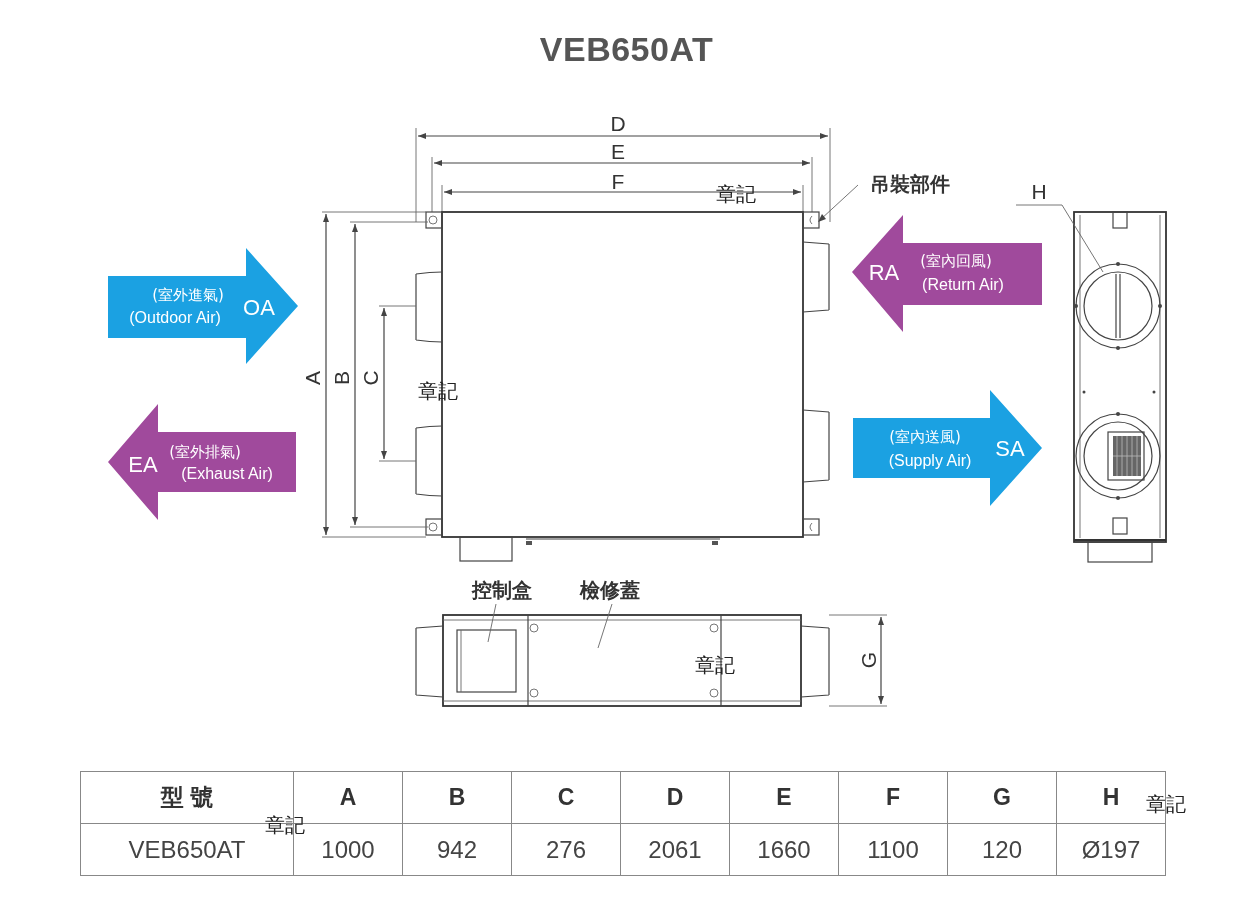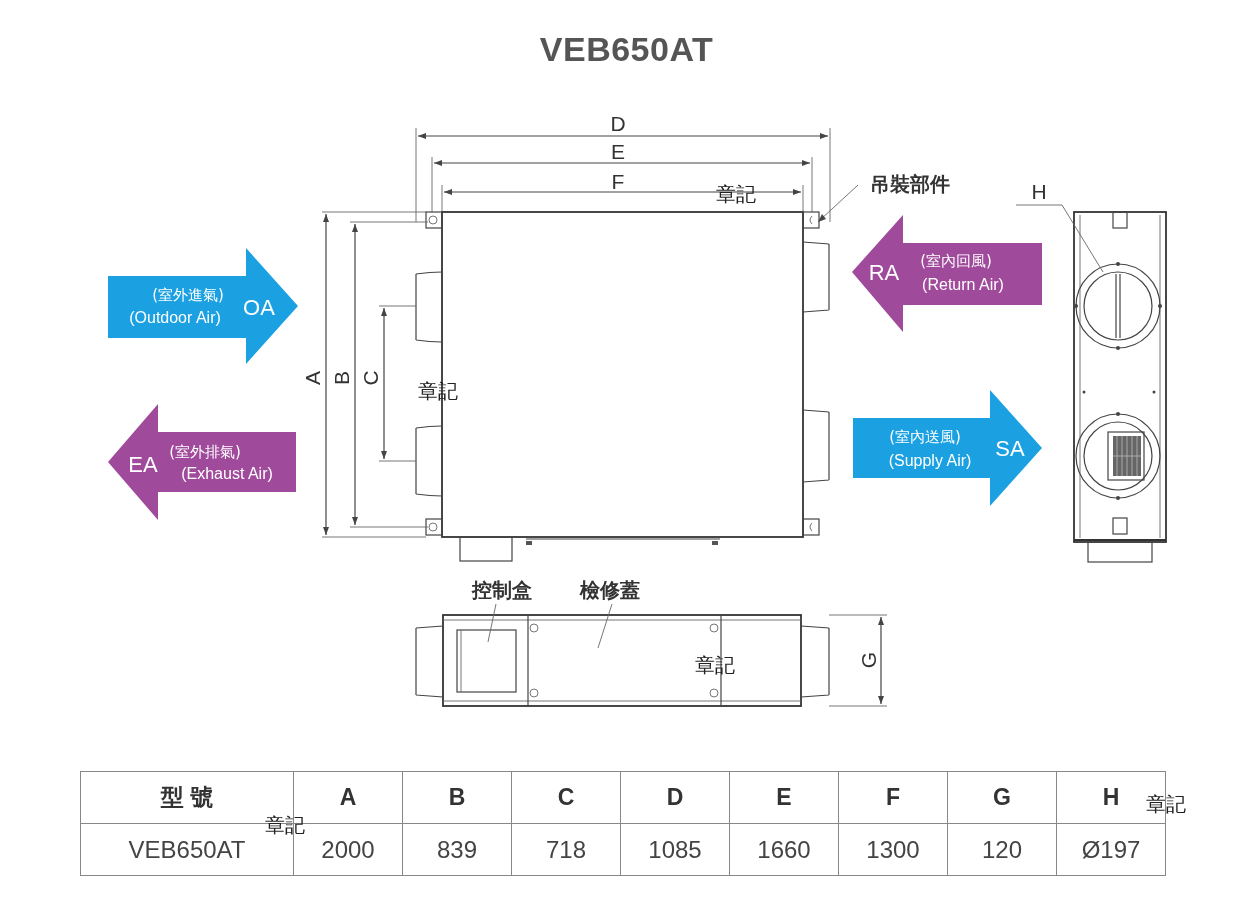--- a/index.html
+++ b/index.html
@@ -227,26 +227,26 @@
     <td class="cx">B</td>
     <td class="cx">C</td>
     <td class="cx">D</td>
     <td class="cx">E</td>
     <td class="cx">F</td>
     <td class="cx">G</td>
     <td class="cx">H</td>
   </tr>
   <tr class="body">
     <td class="c0">VEB650AT</td>
-    <td class="cx">2000</td>
-    <td class="cx">839</td>
-    <td class="cx">718</td>
-    <td class="cx">1085</td>
+    <td class="cx">1000</td>
+    <td class="cx">942</td>
+    <td class="cx">276</td>
+    <td class="cx">2061</td>
     <td class="cx">1660</td>
-    <td class="cx">1300</td>
+    <td class="cx">1100</td>
     <td class="cx">120</td>
     <td class="cx">Ø197</td>
   </tr>
 </tbody>
   </table>
 
 <div class="stamp-html" style="left:265px; top:812px;">章記</div>
 <div class="stamp-html" style="left:1146px; top:791px;">章記</div>
 
 </body></html>

